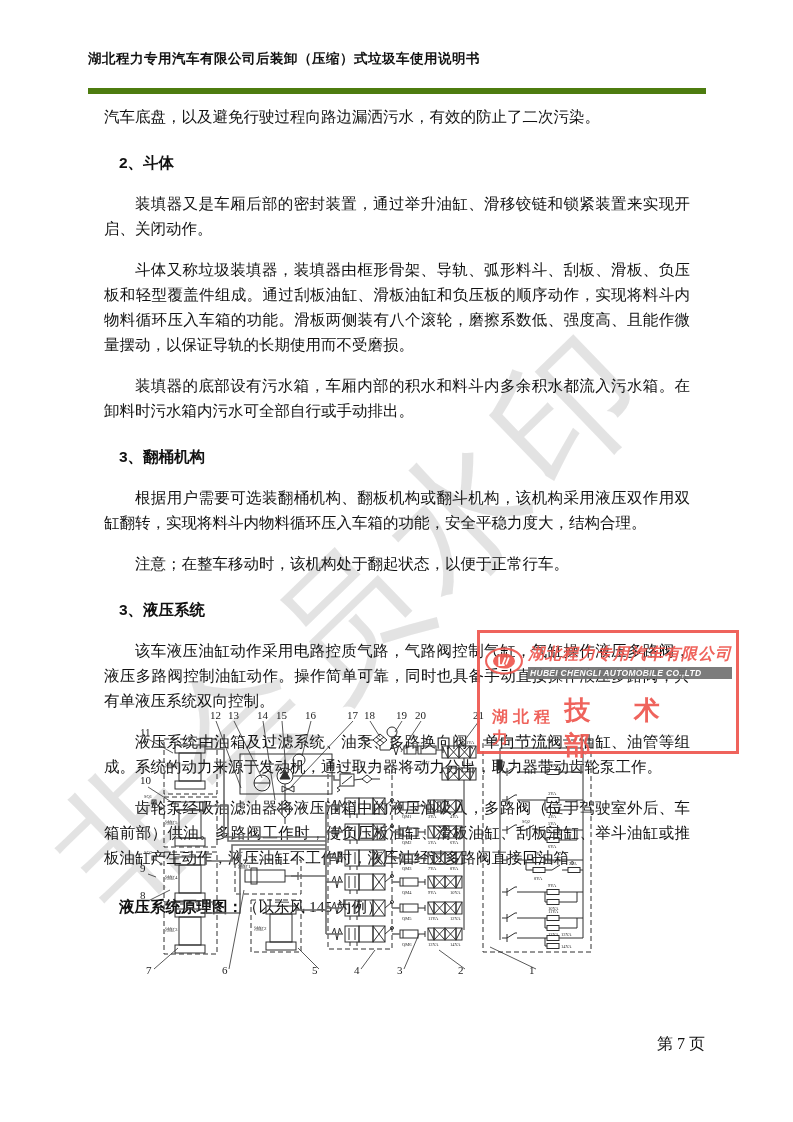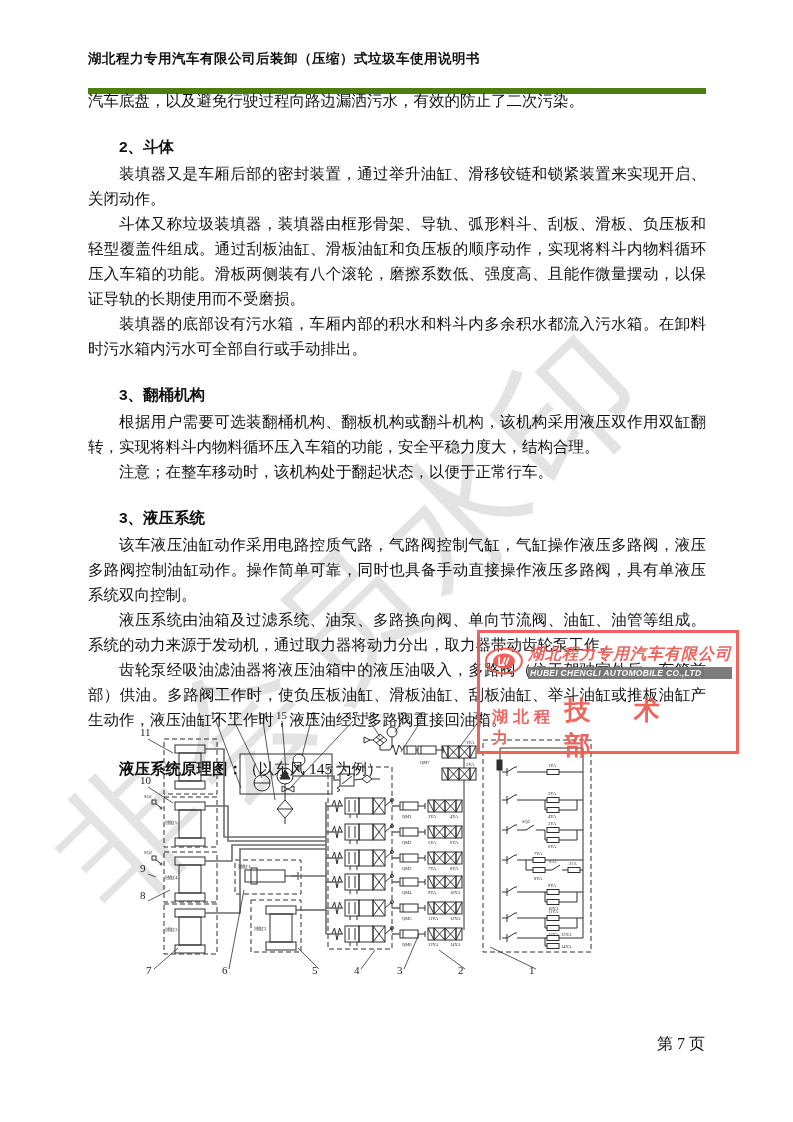--- a/index.html
+++ b/index.html
@@ -10,21 +10,21 @@
              color:#c9c9c9;opacity:.5;letter-spacing:12px;white-space:nowrap;
              transform:rotate(-44deg);transform-origin:0 50%;pointer-events:none;
              font-family:"Liberation Serif",serif;}
   
   .header{position:absolute;left:88px;top:50px;width:618px;z-index:2;
           font-size:13.5px;font-weight:600;letter-spacing:.5px;
           border-bottom:6px solid #4d7c0f;padding-bottom:20px;}
   
   .content{position:absolute;left:88px;top:88px;width:618px;z-index:2;
            font-size:15.5px;line-height:25px;text-align:justify;}
-  .content p{margin:0;text-indent:2em;}
+  .content p{margin:16px;text-indent:2em;}
   .content p.noindent{text-indent:0;}
   .content h3{font-family:"Liberation Sans",sans-serif;font-size:15.5px;font-weight:bold;
               margin:21px 0 2px 0;text-indent:2em;}
   .cap{margin-top:24px;text-indent:2em;}
   .cap .b{font-family:Liberation Serif, serif;font-weight:bold;}
   
   .stamp{position:absolute;left:477px;top:630px;width:256px;height:118px;z-index:6;
          border:3px solid #ee5850;color:#ee5850;opacity:.93;background:transparent;}
   .stamp .row1{display:flex;align-items:center;margin:5px 4px 0 4px;}
   .stamp .names{flex:1;margin-left:4px;font-style:italic;}

